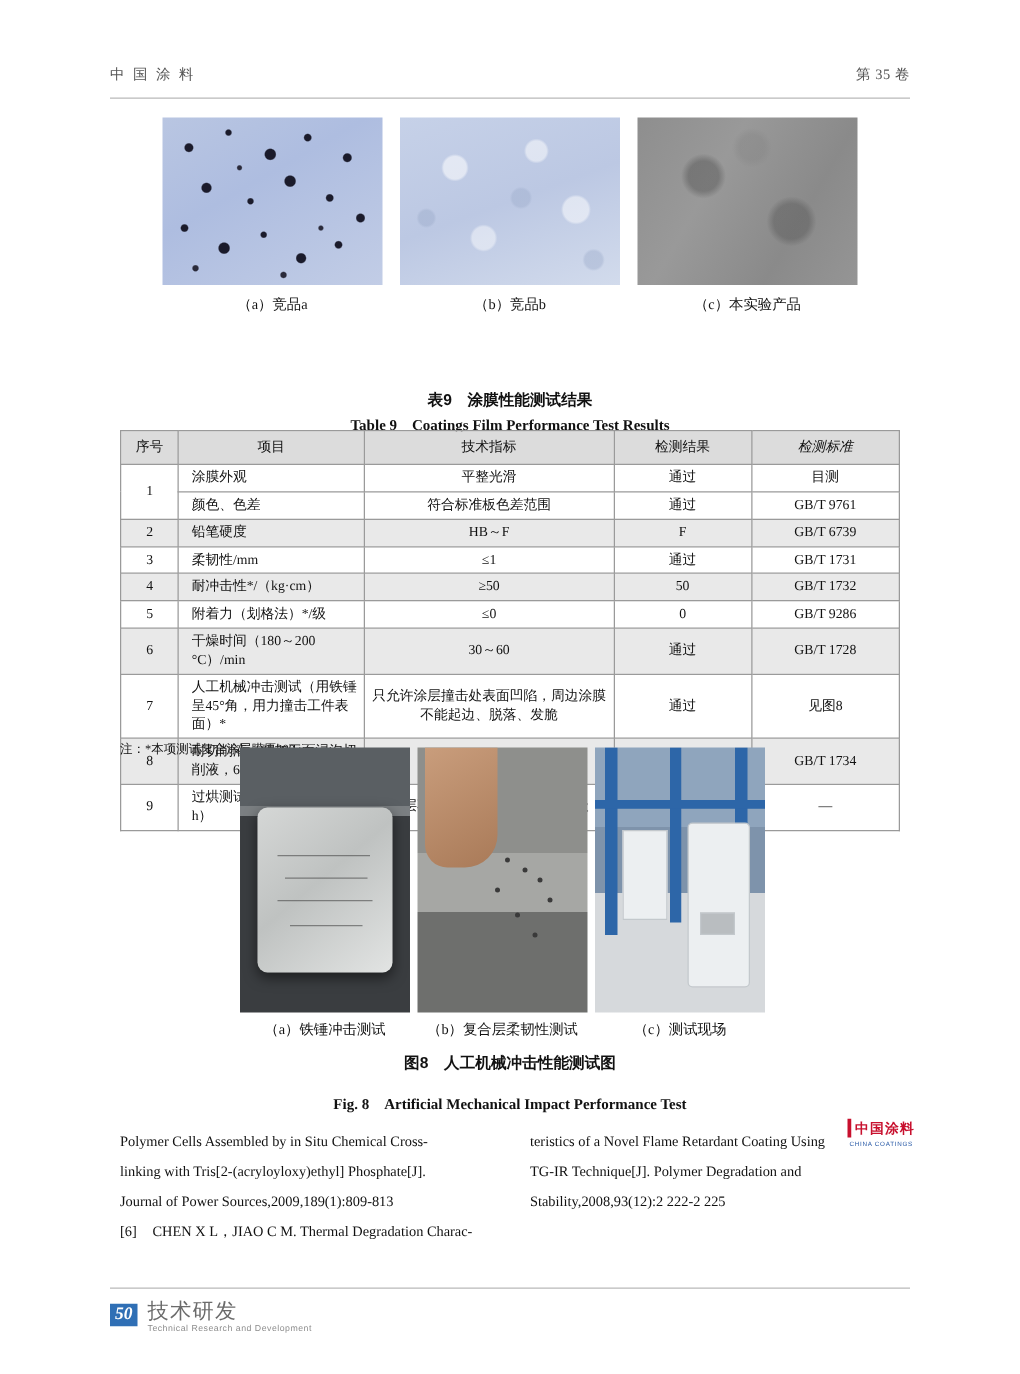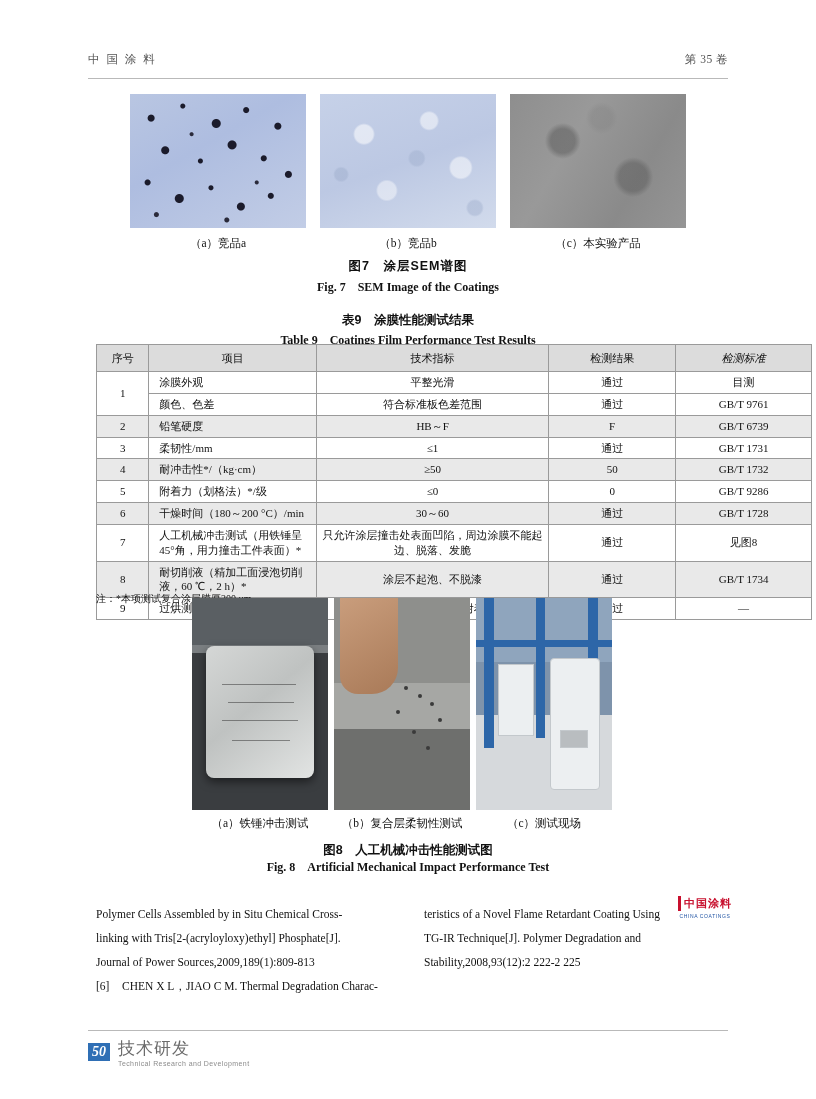--- a/index.html
+++ b/index.html
@@ -143,21 +143,21 @@
     display: block;
     margin-top: 3px;
     font-family: "Liberation Serif", serif;
     font-size: 12px;
   }
 
   table.t9 {
     position: absolute;
     top: 344px;
     left: 96px;
-    width: 716px;
+    width: 624px;
     border-collapse: collapse;
     font-size: 11px;
     font-family: "Liberation Serif", serif;
   }
   table.t9 th, table.t9 td {
     border: 1px solid #9a9a9a;
     padding: 3px 4px;
     text-align: center;
     vertical-align: middle;
     line-height: 1.35;
@@ -275,21 +275,21 @@
     top: 842px;
     left: 0;
     width: 816px;
     text-align: center;
     font-size: 12.5px;
     font-weight: bold;
     font-family: "Liberation Sans", sans-serif;
   }
   .fig8title .en {
     display: block;
-    margin-top: 0;
+    margin-top: 16px;
     font-family: "Liberation Serif", serif;
     font-size: 12px;
   }
 
   
   .refs {
     position: absolute;
     top: 902px;
     left: 96px;
     width: 624px;
@@ -380,24 +380,20 @@
 
   <div class="fig7">
     <div class="imgbox sem-a"></div>
     <div class="imgbox sem-b"></div>
     <div class="imgbox sem-c"></div>
   </div>
   <div class="fig7caps">
     <span>（a）竞品a</span>
     <span>（b）竞品b</span>
     <span>（c）本实验产品</span>
-  </div>
-  <div class="fig7title">
-    <span class="cn">图7　涂层SEM谱图</span>
-    <span class="en">Fig. 7　SEM Image of the Coatings</span>
   </div>
 
   <div class="tbl-title">
     <span class="cn">表9　涂膜性能测试结果</span>
     <span class="en">Table 9　Coatings Film Performance Test Results</span>
   </div>
 
   <table class="t9">
     <thead>
       <tr>

